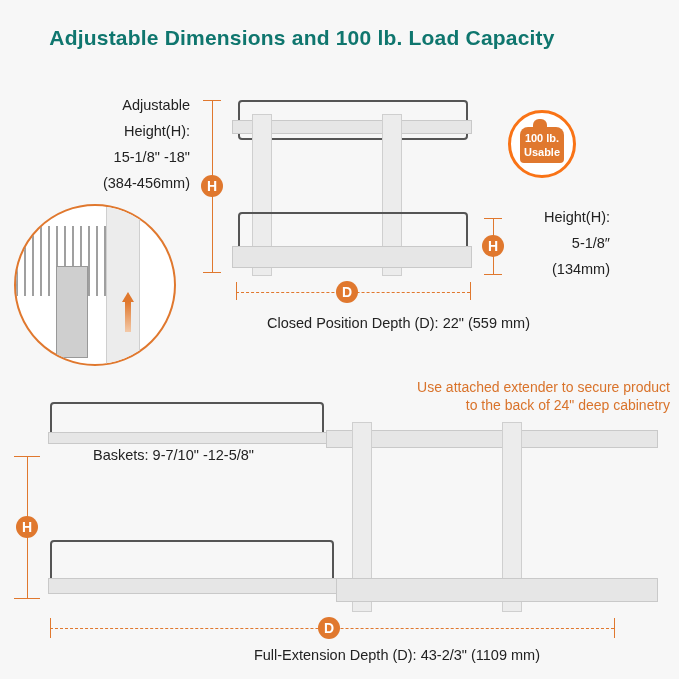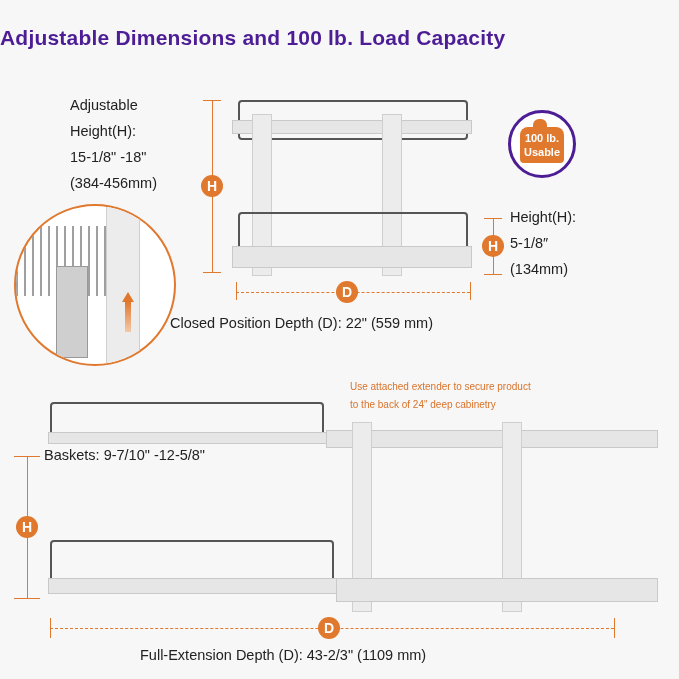--- a/index.html
+++ b/index.html
@@ -1,19 +1,19 @@
 <!DOCTYPE html>
 <html><head>
 <meta charset="utf-8">
 <style>
   html,body{margin:0;padding:0;}
   body{width:679px;height:679px;background:#f7f7f7;position:relative;overflow:hidden;font-family:"Liberation Sans",sans-serif;color:#222;}
   .abs{position:absolute;}
-  .title{left:0;width:604px;top:26px;font-size:21px;font-weight:bold;color:#4c1d95;letter-spacing:0.2px;}
-  .txt{font-size:14.5px;color:#222;text-align:left;line-height:26px;}
+  .title{left:0;width:604px;top:26px;text-align:center;font-size:21px;font-weight:bold;color:#0f766e;letter-spacing:0.2px;}
+  .txt{font-size:14.5px;color:#222;text-align:right;line-height:26px;}
   .orange{color:#d9732b;}
   .badge{width:22px;height:22px;border-radius:50%;background:#e0782e;color:#fff;font-weight:bold;font-size:14px;line-height:22px;text-align:center;}
   .vline{width:0;border-left:1.5px solid #e0782e;}
   .hdash{height:0;border-top:1.5px dashed #e0782e;}
   .tick-h{height:0;border-top:1.5px solid #e0782e;}
   .tick-v{width:0;border-left:1.5px solid #e0782e;}
   .basket{border:2px solid #555;border-radius:4px;background:transparent;}
   .rail{background:#e6e6e6;border:1px solid #c9c9c9;}
   .post{background:#ececec;border:1px solid #cfcfcf;}
 </style>
@@ -42,21 +42,21 @@
   <div class="abs basket" style="left:6px;top:116px;width:226px;height:36px;"></div>
   <div class="abs rail" style="left:0;top:150px;width:238px;height:20px;"></div>
 </div>
 
 <div class="abs tick-v" style="left:236px;top:282px;height:18px;"></div>
 <div class="abs hdash" style="left:236px;top:292px;width:234px;"></div>
 <div class="abs tick-v" style="left:470px;top:282px;height:18px;"></div>
 <div class="abs badge" style="left:336px;top:281px;">D</div>
 <div class="abs txt" style="left:170px;top:310px;width:360px;">Closed Position Depth (D): 22" (559 mm)</div>
 
-<div class="abs" style="left:508px;top:110px;width:62px;height:62px;border:3px solid #4c1d95;border-radius:50%;background:#fff;">
+<div class="abs" style="left:508px;top:110px;width:62px;height:62px;border:3px solid #f97316;border-radius:50%;background:#fff;">
   <div class="abs" style="left:22px;top:6px;width:14px;height:10px;border-radius:6px 6px 0 0;background:#e0782e;"></div>
   <div class="abs" style="left:9px;top:14px;width:44px;height:36px;background:#e0782e;border-radius:8px 8px 4px 4px;color:#fff;font-weight:bold;font-size:11px;text-align:center;line-height:14px;padding-top:4px;box-sizing:border-box;">
     <div>100 lb.</div>
     <div>Usable</div>
   </div>
 </div>
 
 <div class="abs tick-h" style="left:484px;top:218px;width:18px;"></div>
 <div class="abs vline" style="left:493px;top:218px;height:56px;"></div>
 <div class="abs tick-h" style="left:484px;top:274px;width:18px;"></div>
@@ -70,21 +70,21 @@
 <div class="abs" style="left:14px;top:204px;width:158px;height:158px;border-radius:50%;border:2px solid #e0782e;background:#fff;overflow:hidden;">
   <div class="abs" style="left:0;top:20px;width:120px;height:70px;background:repeating-linear-gradient(90deg,#777 0 2px,transparent 2px 8px);opacity:0.7;"></div>
   <div class="abs post" style="left:90px;top:0;width:32px;height:158px;"></div>
   <div class="abs" style="left:40px;top:60px;width:30px;height:90px;background:#cfcfcf;border:1px solid #999;"></div>
   <div class="abs" style="left:108px;top:86px;width:8px;height:50px;">
     <div style="width:0;height:0;border-left:6px solid transparent;border-right:6px solid transparent;border-bottom:10px solid #e0782e;margin-left:-2px;"></div>
     <div style="width:6px;height:30px;background:linear-gradient(#e0782e,#f3c9a8);margin-left:1px;"></div>
   </div>
 </div>
 
-<div class="abs txt orange" style="left:350px;top:378px;width:320px;line-height:18px;font-size:10px;">
+<div class="abs txt orange" style="left:350px;top:378px;width:320px;line-height:18px;font-size:14px;">
   <div>Use attached extender to secure product</div>
   <div>to the back of 24" deep cabinetry</div>
 </div>
 
 <div class="abs" style="left:46px;top:402px;width:610px;height:218px;">
   <div class="abs basket" style="left:4px;top:0;width:270px;height:36px;"></div>
   <div class="abs rail" style="left:2px;top:30px;width:290px;height:10px;"></div>
   <div class="abs rail" style="left:280px;top:28px;width:330px;height:16px;"></div>
   <div class="abs post" style="left:306px;top:20px;width:18px;height:188px;"></div>
   <div class="abs post" style="left:456px;top:20px;width:18px;height:188px;"></div>

